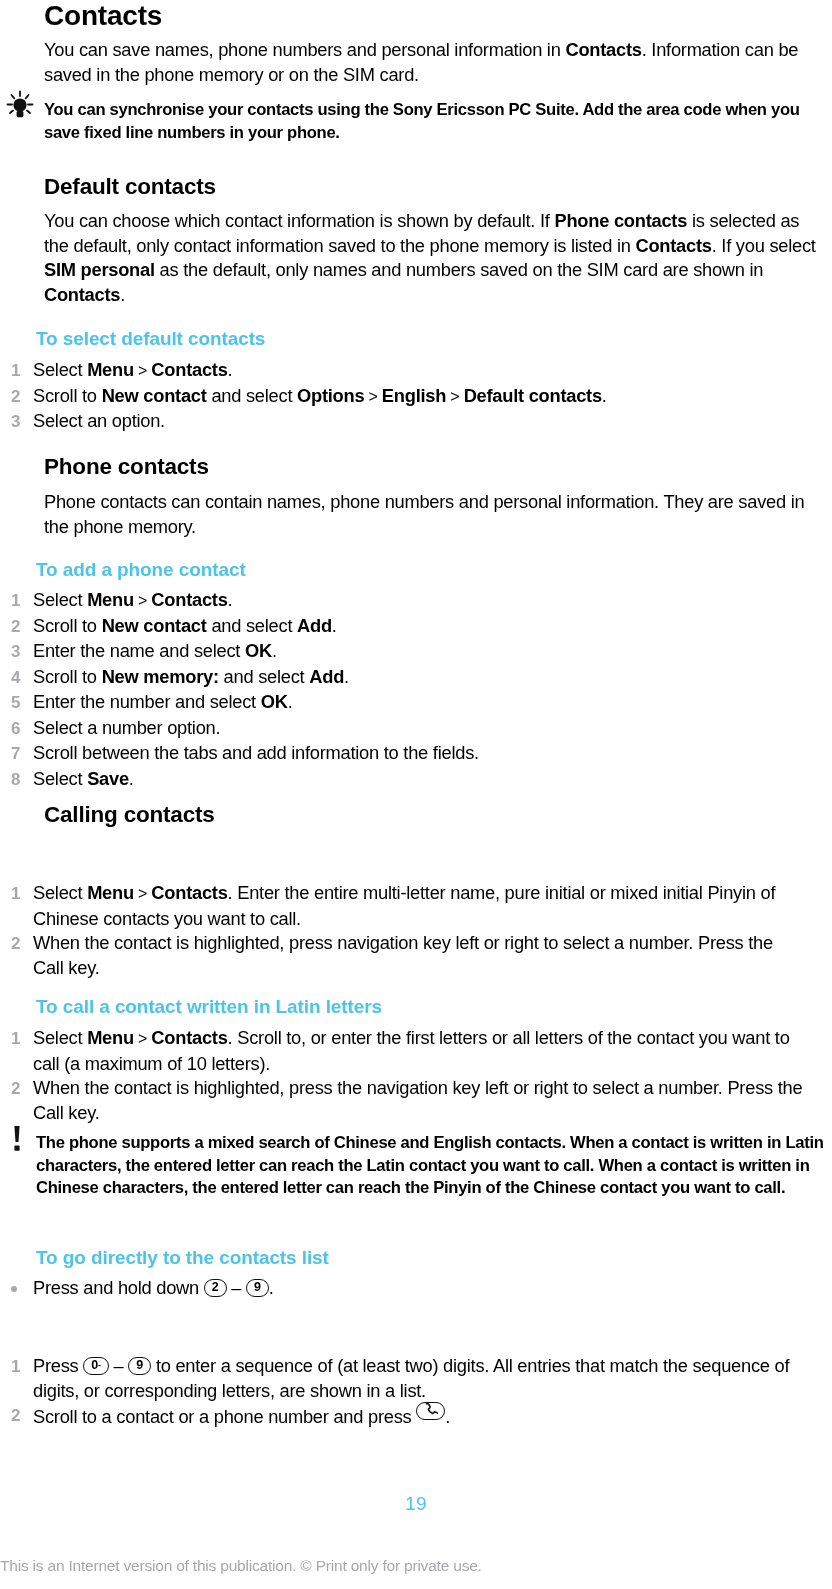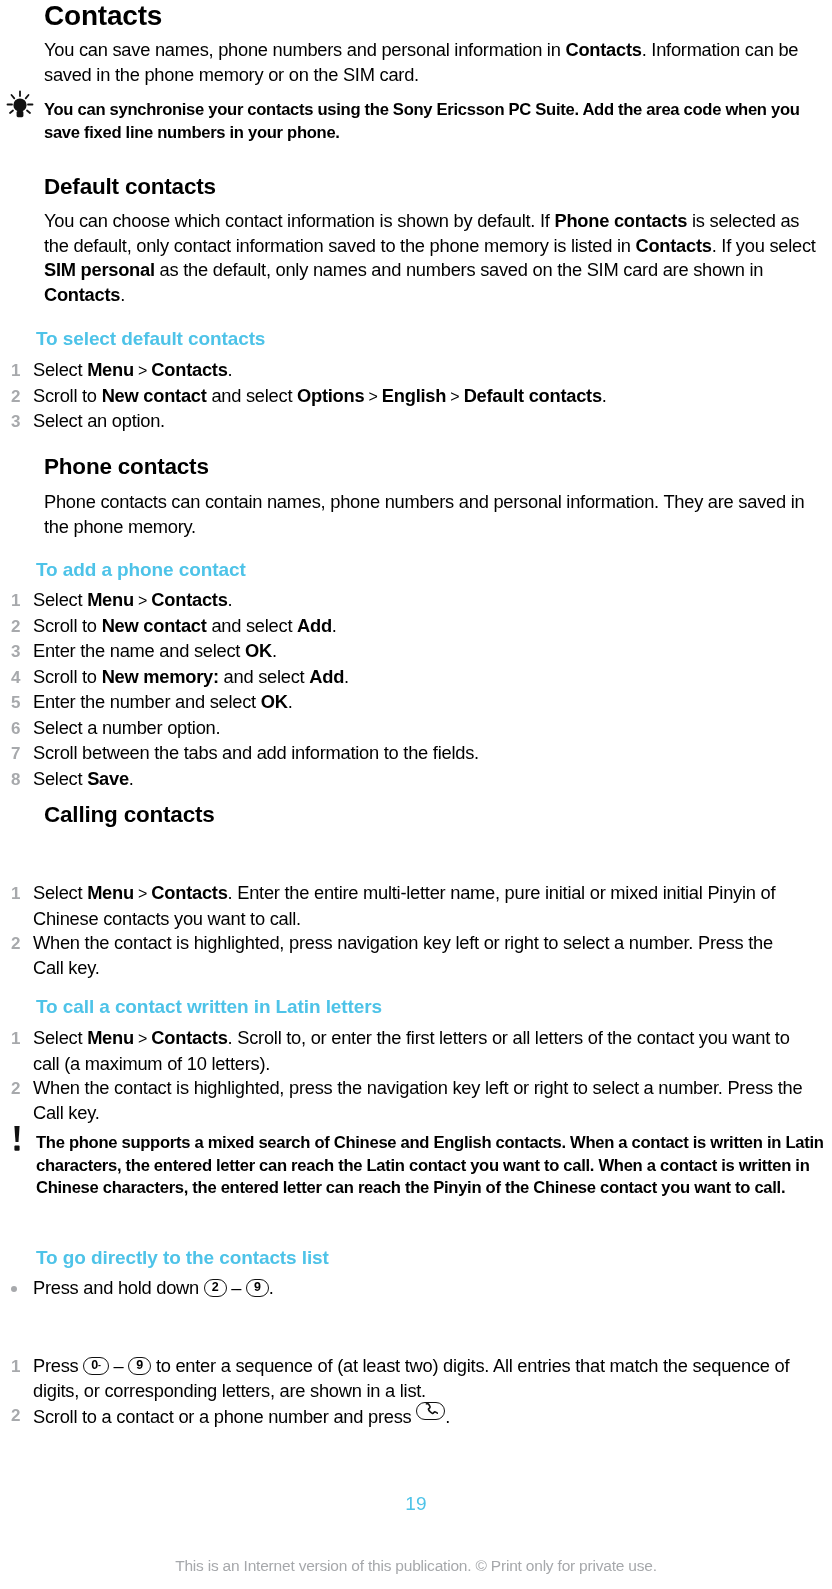--- a/index.html
+++ b/index.html
@@ -128,21 +128,21 @@
     position: absolute;
     left: 0; right: 0;
     text-align: center;
     color: #4ec3e8;
     font-size: 19px;
     letter-spacing: 0.3px;
   }
   .copyright {
     position: absolute;
     left: 0; right: 0;
-    text-align: center;
+    text-align: left;
     color: #a6a8ab;
     font-size: 15.5px;
     letter-spacing: -0.2px;
   }
 </style>
 </head>
 <body>
 
 <div class="page">
 

